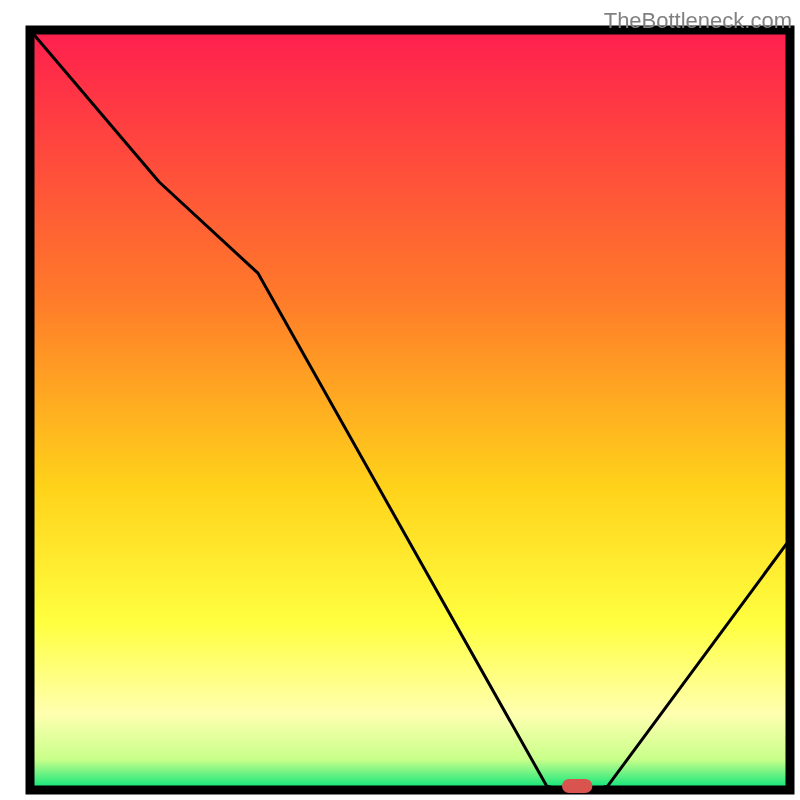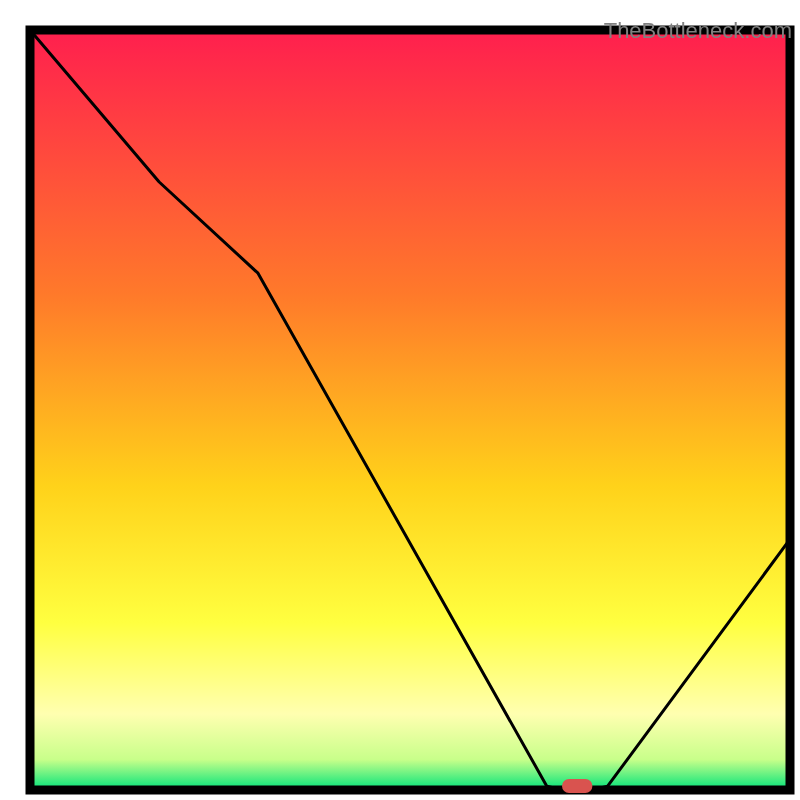--- a/index.html
+++ b/index.html
@@ -8,21 +8,21 @@
     background: #ffffff;
     font-family: Arial, Helvetica, sans-serif;
   }
   .chart-container {
     position: relative;
     width: 800px;
     height: 800px;
   }
   .attribution {
     position: absolute;
-    top: 18px;
+    top: 8px;
     right: 8px;
     color: #808080;
     font-size: 22px;
     font-weight: 500;
     z-index: 10;
   }
   svg {
     display: block;
   }
 </style>

